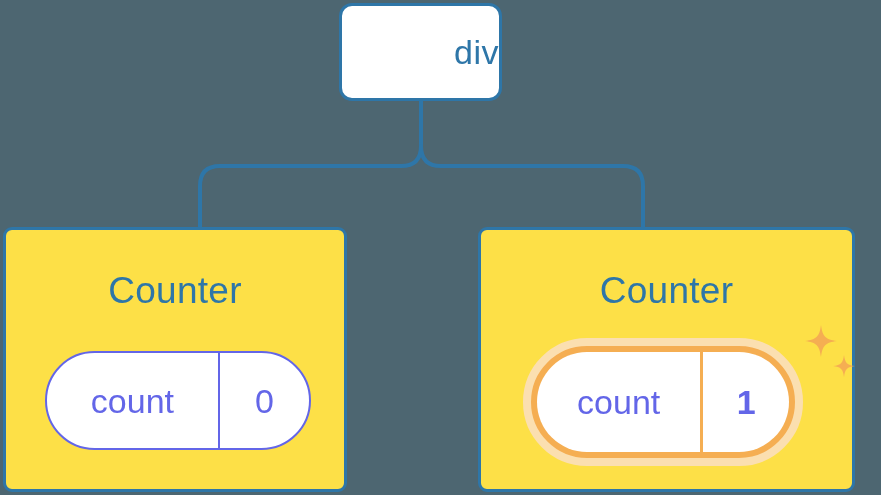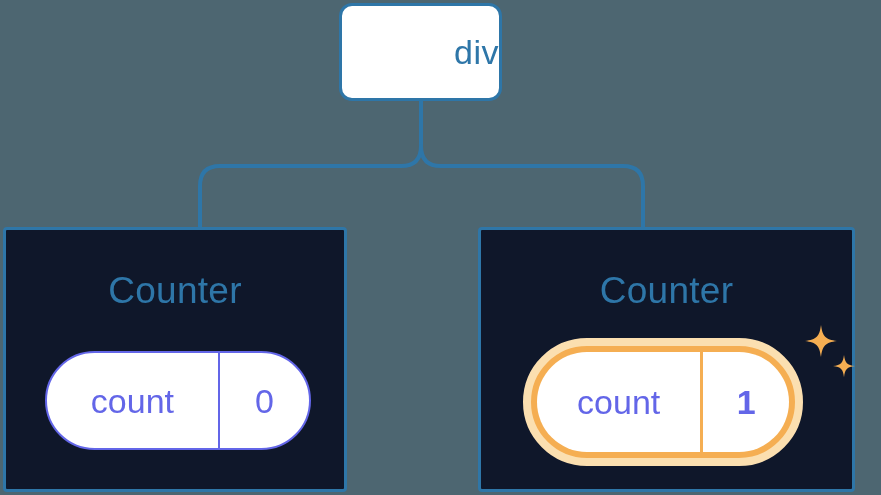--- a/index.html
+++ b/index.html
@@ -50,23 +50,23 @@
   .root-label {
     font-size: 34px;
     color: #2e76a8;
     letter-spacing: 0.5px;
     line-height: 1;
   }
 
   
   .card {
     position: absolute;
-    background: #0f172a;
+    background: #fde047;
     border: 3px solid #2e76a8;
-    border-radius: 4px;
+    border-radius: 9px;
     box-sizing: border-box;
   }
   .card-left {
     left: 3px;
     top: 227px;
     width: 344px;
     height: 265px;
   }
   .card-right {
     left: 478px;

